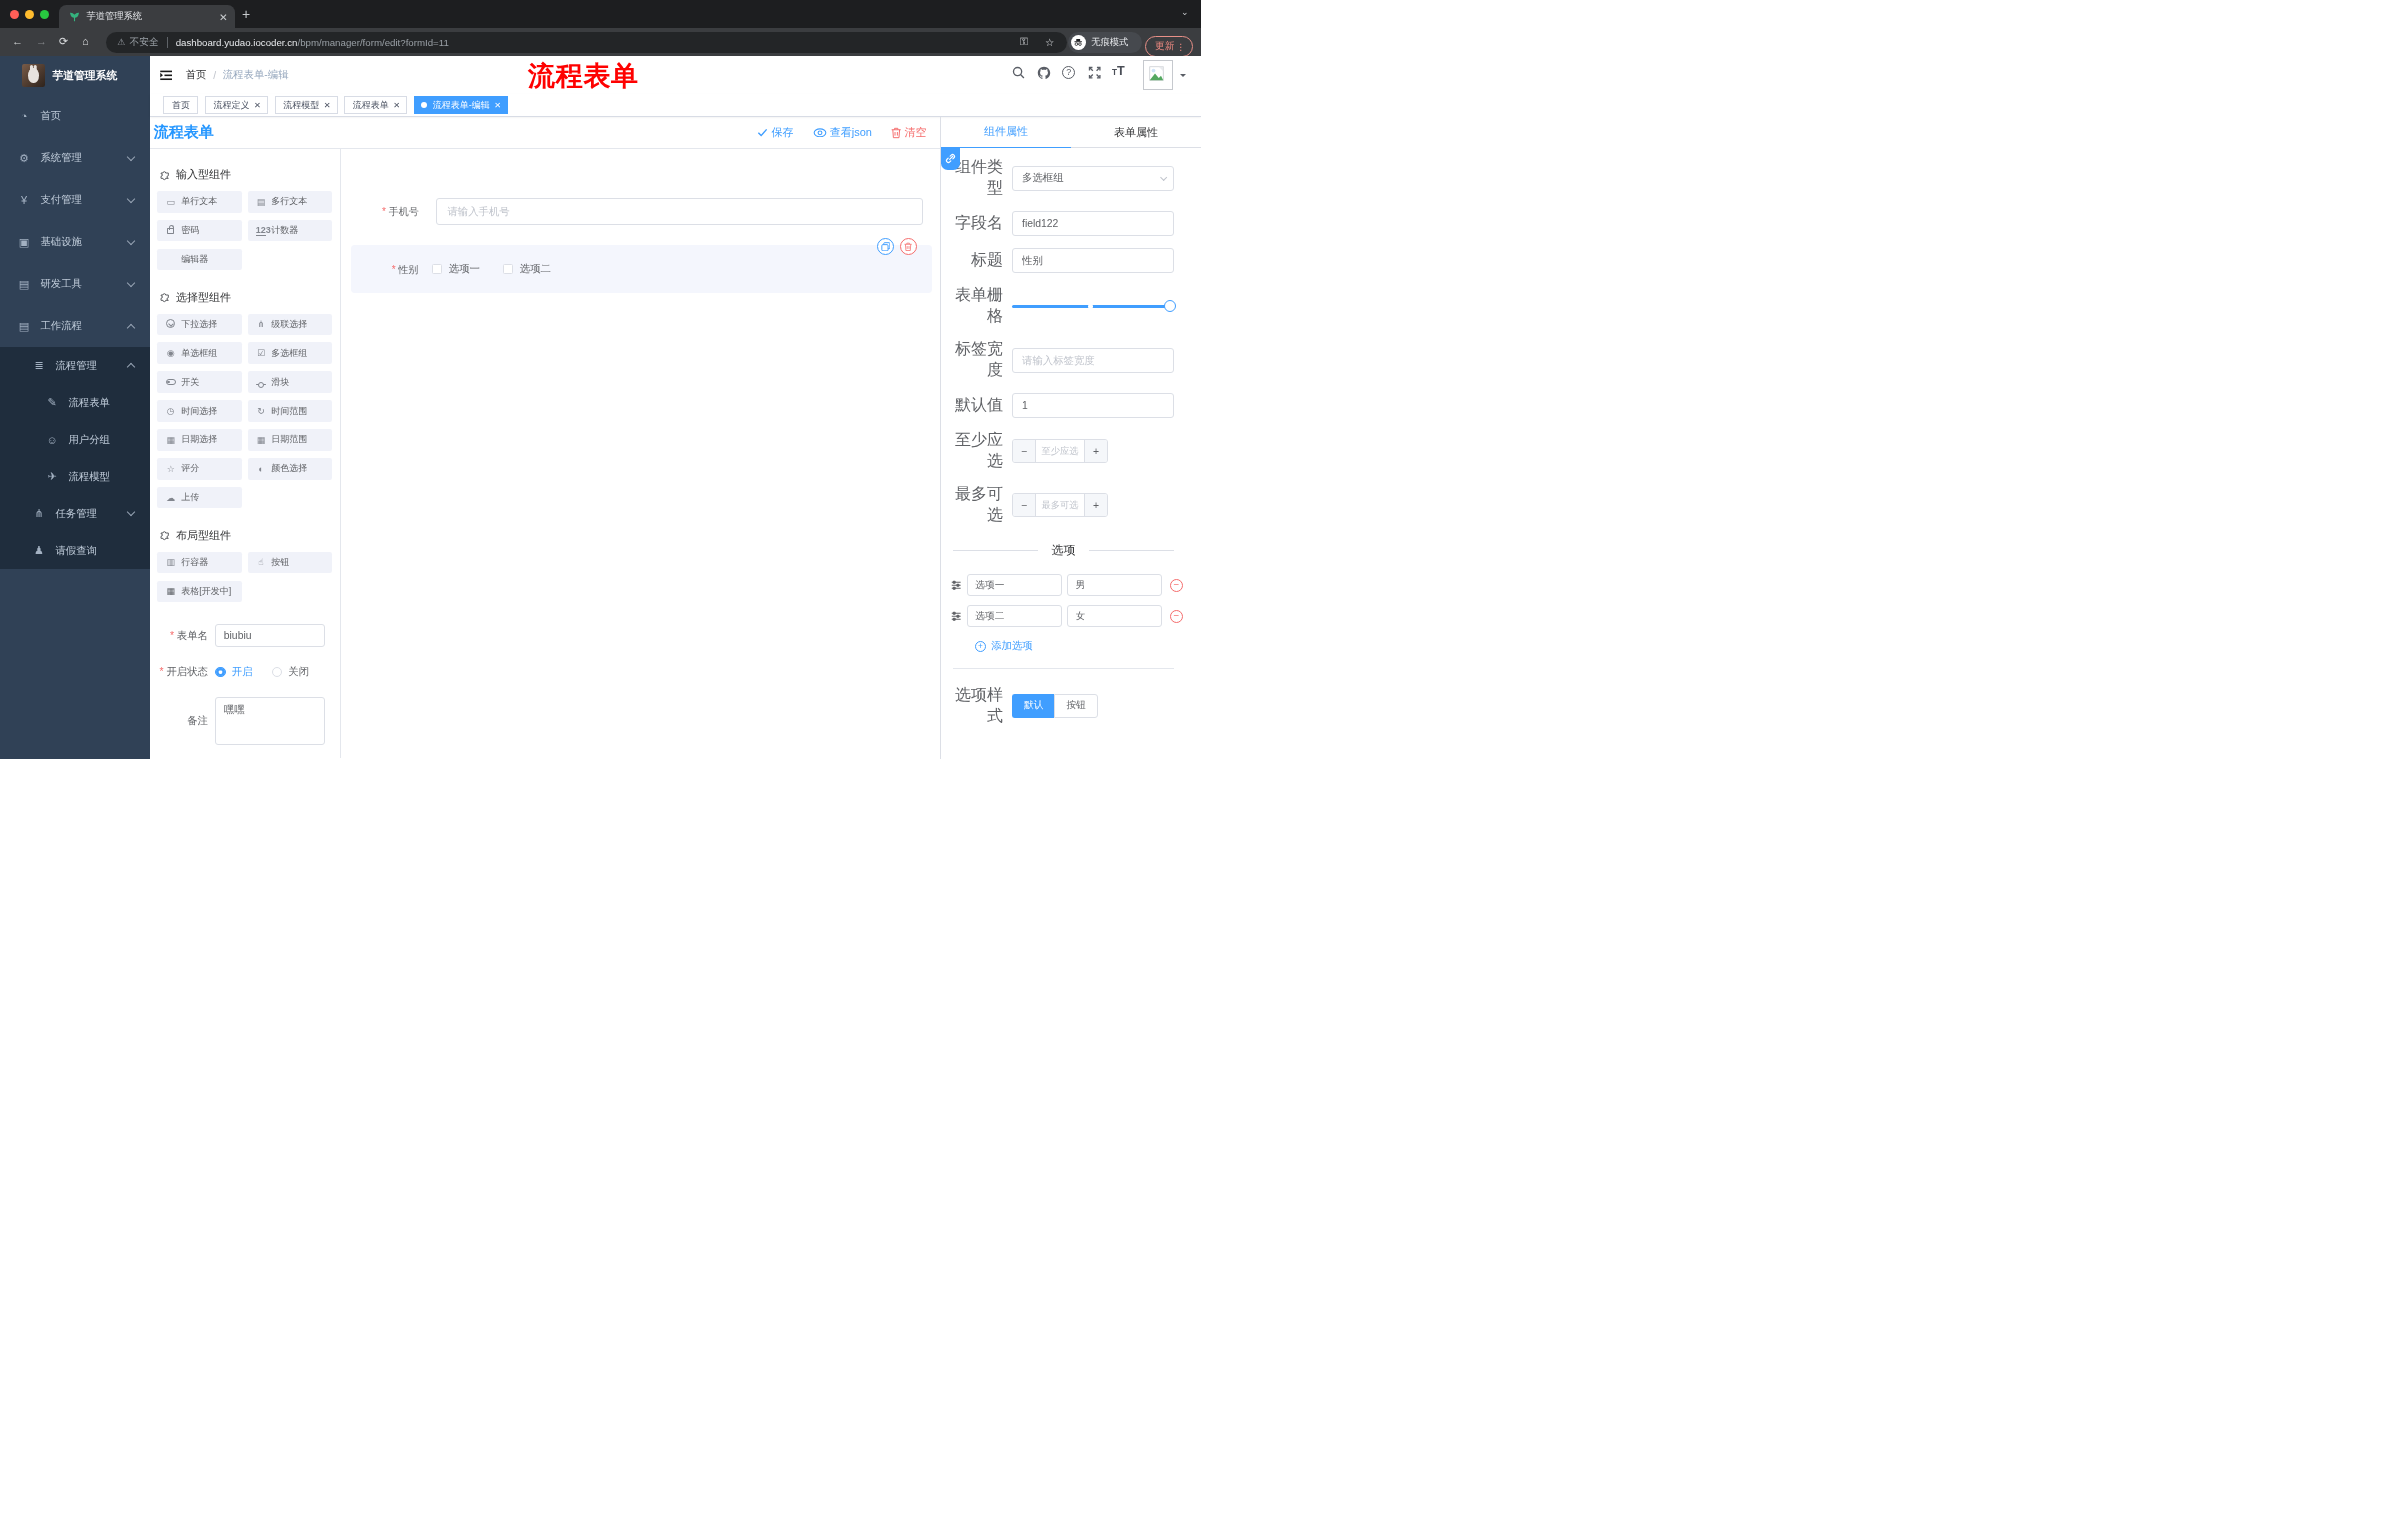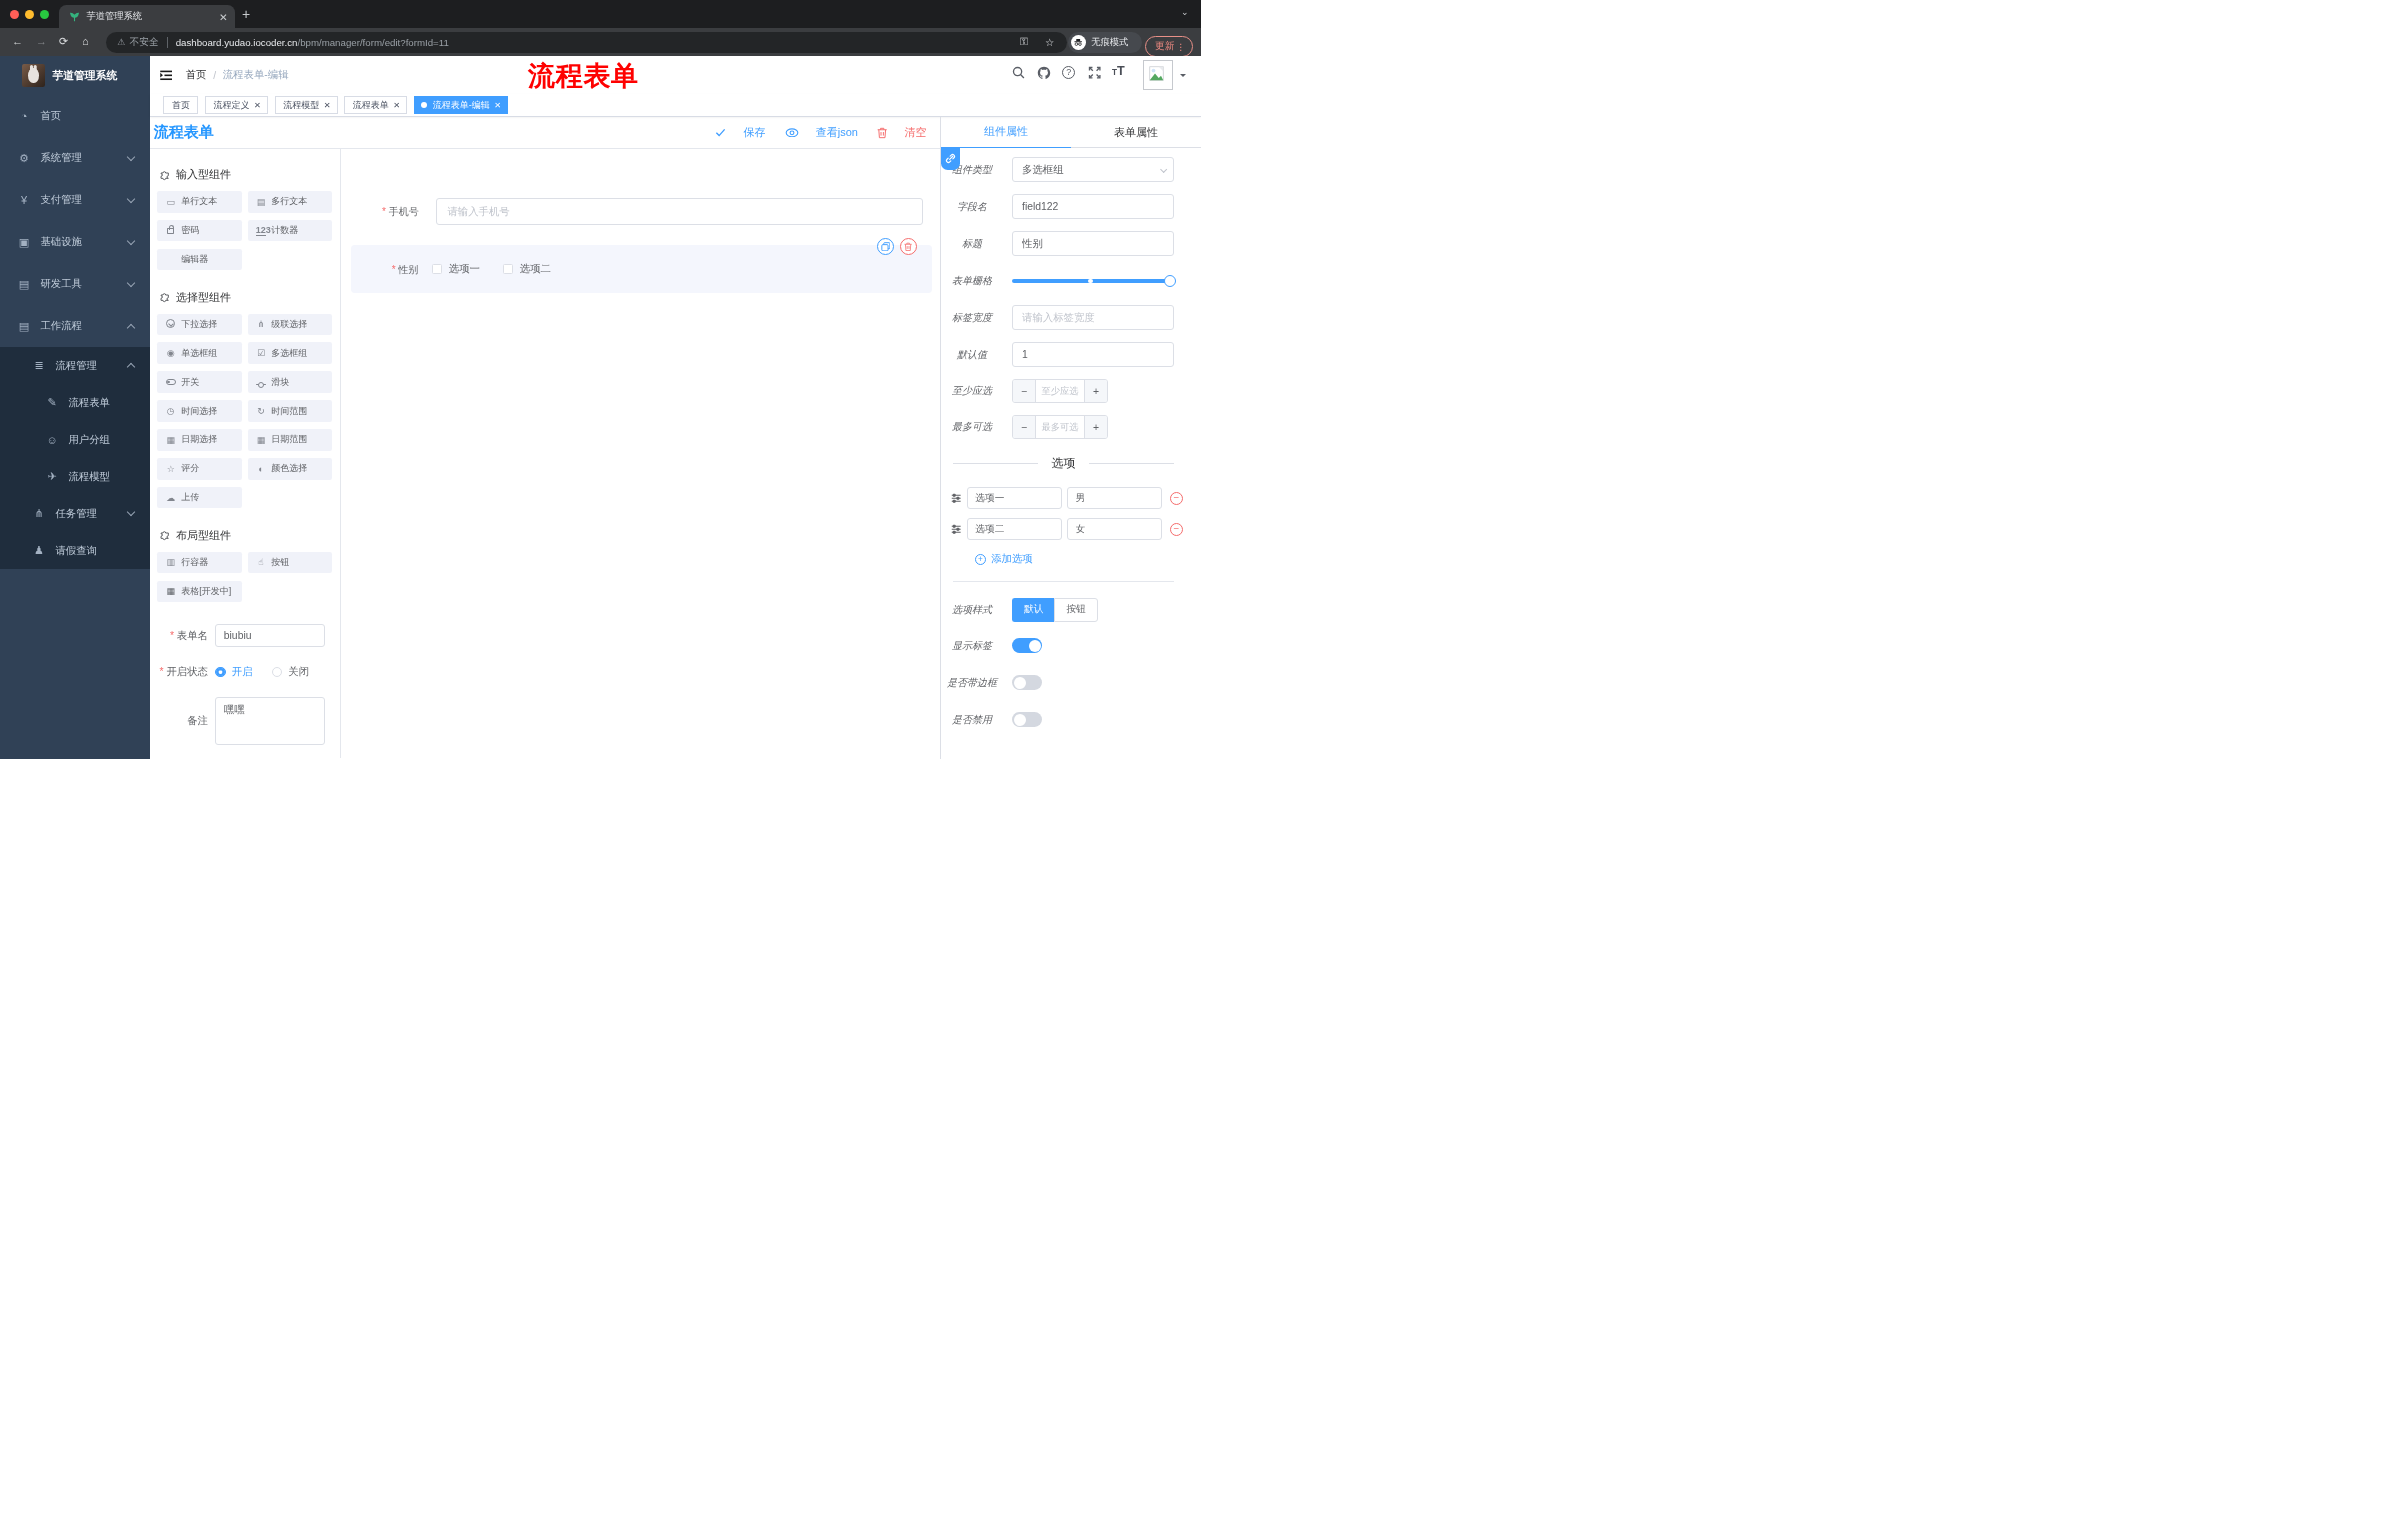--- a/index.html
+++ b/index.html
@@ -68,21 +68,21 @@
   .tag .cl { font-size:8.2px; margin-left:3px; color:#495060; }
   .tag.active { background:#409eff; border-color:#409eff; color:#fff; }
   .tag.active .cl { color:#fff; }
   .tag.active .dot { width:6px; height:6px; border-radius:50%; background:#fff; margin-right:4.5px; }
 
   #content { position:absolute; top:61px; left:0; width:1051px; height:642px; display:flex; }
   #leftwrap { width:791px; border-right:0.7px solid #dcdfe6; }
   #titlebar { height:32px; border-bottom:0.7px solid #e4e7ed; display:flex; align-items:center; }
   #dtitle { color:#2496ff; font-size:15px; font-weight:bold; margin-left:3.7px; }
   #dtools { margin-left:auto; display:flex; align-items:center; gap:19.3px; padding-right:13.4px; font-size:11px; }
-  .tbtn { display:inline-flex; align-items:center; gap:17px; color:#409eff; cursor:pointer; }
+  .tbtn { display:inline-flex; align-items:center; gap:3px; color:#409eff; cursor:pointer; }
   .tbtn.danger { color:#f56c6c; }
   #workrow { display:flex; height:609px; }
 
   
   #cpanel { width:191px; border-right:0.7px solid #e4e7ed; padding:15px 8.2px 0 7.4px; }
   .csec { display:flex; align-items:center; gap:5.2px; color:#303133; font-size:11px; font-weight:500; margin:3px 0 0 1.5px; }
   .csec svg { color:#606266; }
   .cgrid { display:grid; grid-template-columns:1fr 1fr; gap:7.4px 6px; margin:9px 0 19.3px 0; }
   .citem { height:21.5px; background:#f0f2f9; border-radius:2.2px; display:flex; align-items:center; padding-left:8.2px; font-size:9px; color:#606266; cursor:grab; gap:5.2px; }
   .citem .cg { color:#82868e; font-size:9px; width:10.4px; text-align:center; flex:0 0 auto; font-style:normal; }
@@ -123,21 +123,21 @@
   .actbtn.del { border:0.7px solid #f56c6c; color:#f56c6c; }
 
   
   #props { width:260px; position:relative; }
   #ptabs { height:31px; display:flex; border-bottom:0.7px solid #dcdfe6; }
   #ptabs .pt { width:50%; display:flex; align-items:center; justify-content:center; font-size:11px; color:#303133; cursor:pointer; }
   #ptabs .pt.active { color:#409eff; border-bottom:1.5px solid #409eff; margin-bottom:-0.7px; font-weight:500; }
   #linktab { position:absolute; left:0; top:31px; width:19.3px; height:21.5px; background:#409eff; border-radius:0 0 6.7px 6.7px; display:flex; align-items:center; justify-content:center; cursor:pointer; }
   #pbody { padding:9px 13.4px 0 0; height:580px; overflow:hidden; }
   .prow { display:flex; align-items:center; margin-bottom:12px; }
-  .prow > label { width:71px; flex:0 0 auto; text-align:center; padding-right:9px; font-size:10px; color:#606266;font-style:italic; }
+  .prow > label { width:71px; flex:0 0 auto; text-align:right; padding-right:9px; font-size:16px; color:#606266; }
   .pctl { width:162px; }
   .pinput, .pselect { width:162px; height:25px; border:0.7px solid #dcdfe6; border-radius:3px; font-size:10.4px; color:#606266; padding:0 9px; font-family:inherit; background:#fff; }
   .pinput::placeholder { color:#c0c4cc; }
   .pselect { display:flex; align-items:center; position:relative; }
   .pselect .schev { position:absolute; right:8.2px; top:9.7px; width:5.2px; height:5.2px; border-right:1px solid #c0c4cc; border-bottom:1px solid #c0c4cc; transform:rotate(45deg) translateY(-1.5px); }
   
   .slider { position:relative; height:25px; }
   .strack { position:absolute; left:0; right:0; top:11px; height:3.7px; border-radius:2.2px; background:#409eff; }
   .sstop { position:absolute; left:47%; top:10.8px; width:4.5px; height:4.5px; border-radius:50%; background:#fff; }
   .shandle { position:absolute; right:-1.5px; top:6.7px; width:12px; height:12px; border-radius:50%; background:#fff; border:1.5px solid #409eff; }

